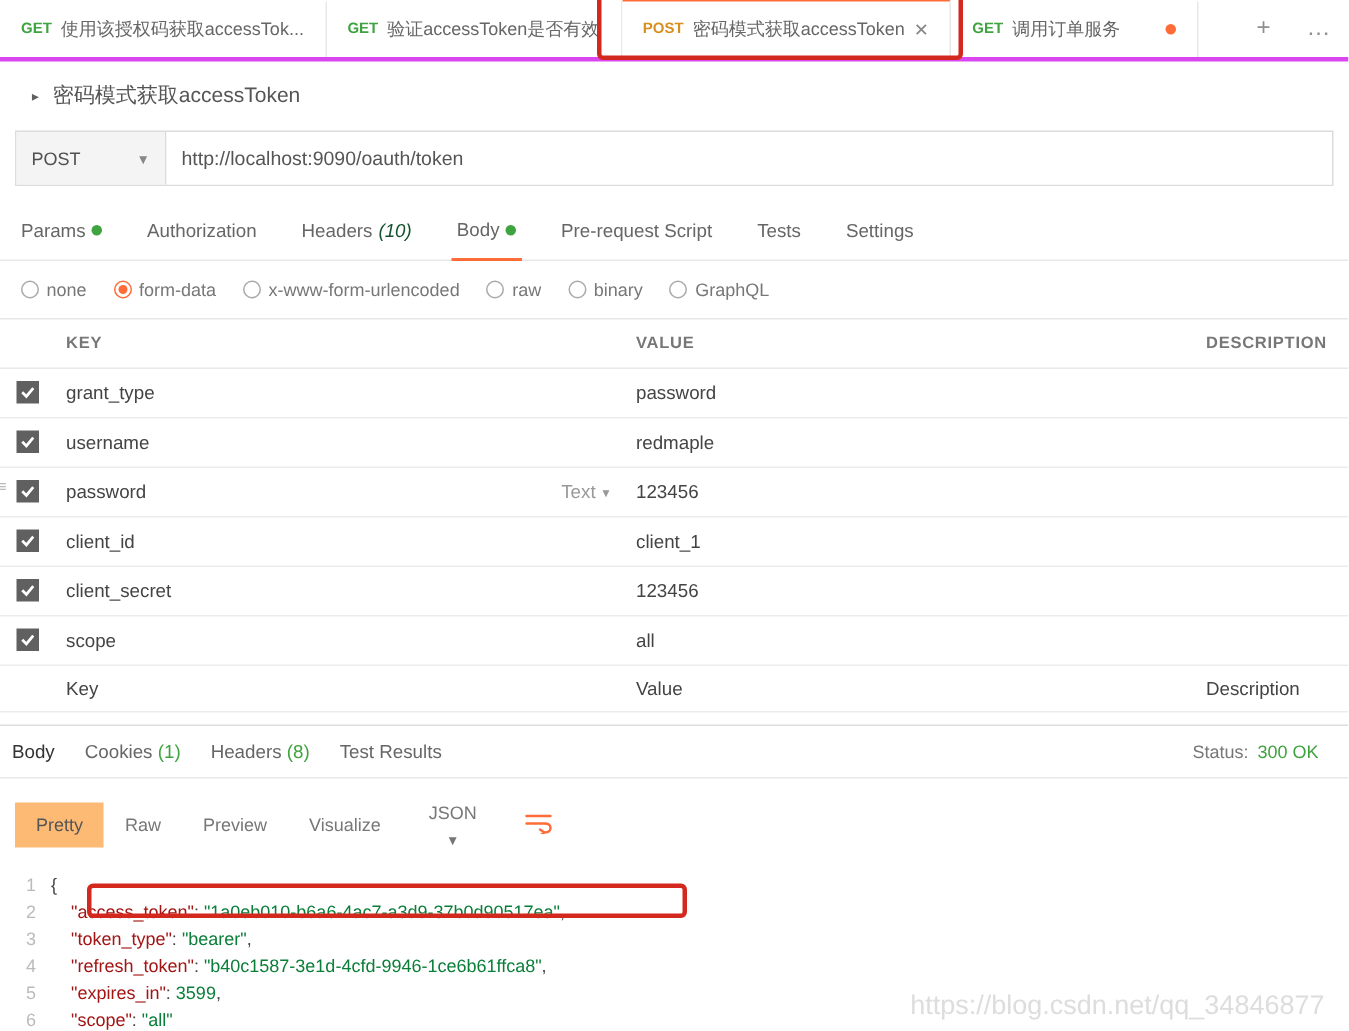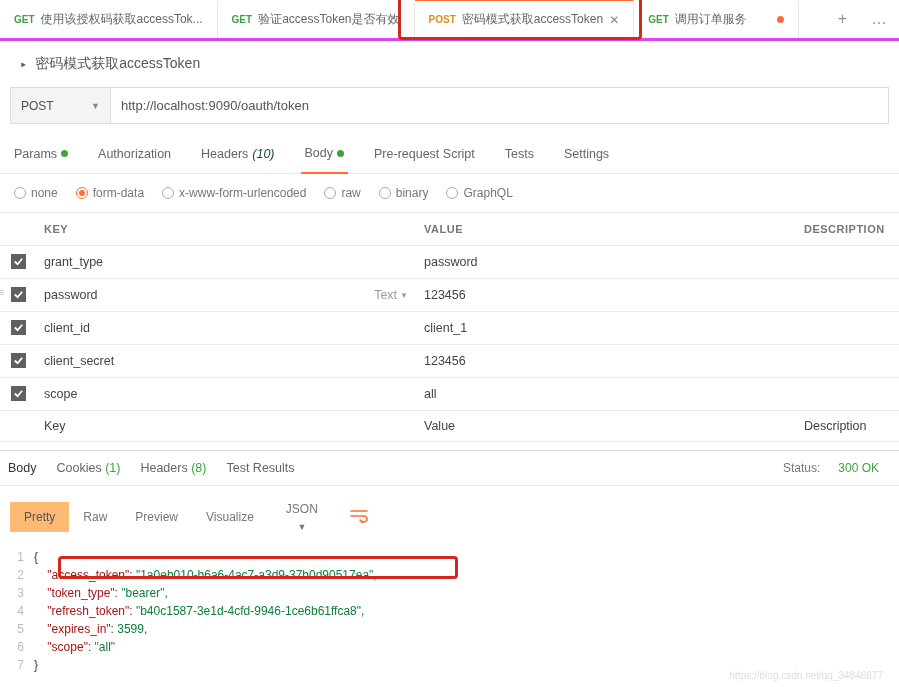--- a/index.html
+++ b/index.html
@@ -44,37 +44,37 @@
 .chk { width: 15px; height: 15px; background: #606060; display: inline-flex; align-items: center; justify-content: center; }
 .chk svg { width: 11px; height: 11px; }
 .placeholder { color: #aaa; }
 .hamb { position: absolute; left: -2px; color: #bbb; font-size: 11px; line-height: 1; }
 .lastrow { position: relative; }
 
 .resp-bar { display: flex; gap: 20px; padding: 10px 8px; border-top: 1px solid #ddd; border-bottom: 1px solid #e8e8e8; margin-top: 8px; align-items: center; }
 .resp-tab { color: #666; cursor: pointer; font-size: 12.5px; }
 .resp-tab.active { color: #333; }
 .resp-count { color: #3fa33f; }
-.status { margin-left: auto; font-size: 12px; color: #777; display: flex; gap: 18px; padding-right: 12px; }
+.status { margin-left: auto; font-size: 12px; color: #777; display: flex; gap: 6px; padding-right: 12px; }
 .status-val { color: #3fa33f; }
 
 .resp-controls { display: flex; align-items: center; gap: 0; padding: 10px 10px; }
 .ctrl { padding: 8px 14px; color: #777; cursor: pointer; font-size: 12px; }
 .ctrl.active { background: #fdba74; color: #555; }
 .sel { margin-left: 8px; display: flex; align-items: center; gap: 6px; color: #777; cursor: pointer; padding: 6px 10px; flex-direction: column; }
 .wrapicon { margin-left: 8px; }
 
 .code { display: flex; font-family: Consolas, Menlo, monospace; font-size: 12px; position: relative; }
 .gutter { width: 34px; text-align: right; color: #bbb; padding-right: 10px; line-height: 18px; user-select: none; }
 .lines { line-height: 18px; }
 .jkey { color: #a31515; }
 .jstr { color: #0b7e39; }
 .jnum { color: #0b7e39; }
 .jpunc { color: #444; }
-.watermark { position: absolute; right: 16px; bottom: 6px; color: #ddd; font-size: 10px; }
+.watermark { position: absolute; right: 16px; bottom: 6px; color: #ddd; font-size: 18px; }
 </style>
 </head>
 <body>
 
 <div class="tabs" style="position:relative;">
   <div class="tab">
     <span class="method-get">GET</span>
     <span>使用该授权码获取accessTok...</span>
   </div>
   <div class="tab">
@@ -177,20 +177,30 @@
       <tr>
         <td class="chkcol"><span class="chk">
             <svg viewBox="0 0 12 12">
               <path d="M2 6 L5 9 L10 3" stroke="#fff" stroke-width="2" fill="none"></path>
             </svg>
           </span></td>
         <td>grant_type</td>
         <td>password</td>
         <td></td>
       </tr>
+      <tr>
+        <td class="chkcol"><span class="chk">
+            <svg viewBox="0 0 12 12">
+              <path d="M2 6 L5 9 L10 3" stroke="#fff" stroke-width="2" fill="none"></path>
+            </svg>
+          </span></td>
+        <td>username</td>
+        <td>redmaple</td>
+        <td></td>
+      </tr>
       <tr class="lastrow">
         <td class="chkcol"><span class="hamb">≡</span><span class="chk">
             <svg viewBox="0 0 12 12">
               <path d="M2 6 L5 9 L10 3" stroke="#fff" stroke-width="2" fill="none"></path>
             </svg>
           </span></td>
         <td>password<span class="typehint">Text <span style="font-size:8px;">▼</span></span></td>
         <td>123456</td>
         <td></td>
       </tr>

